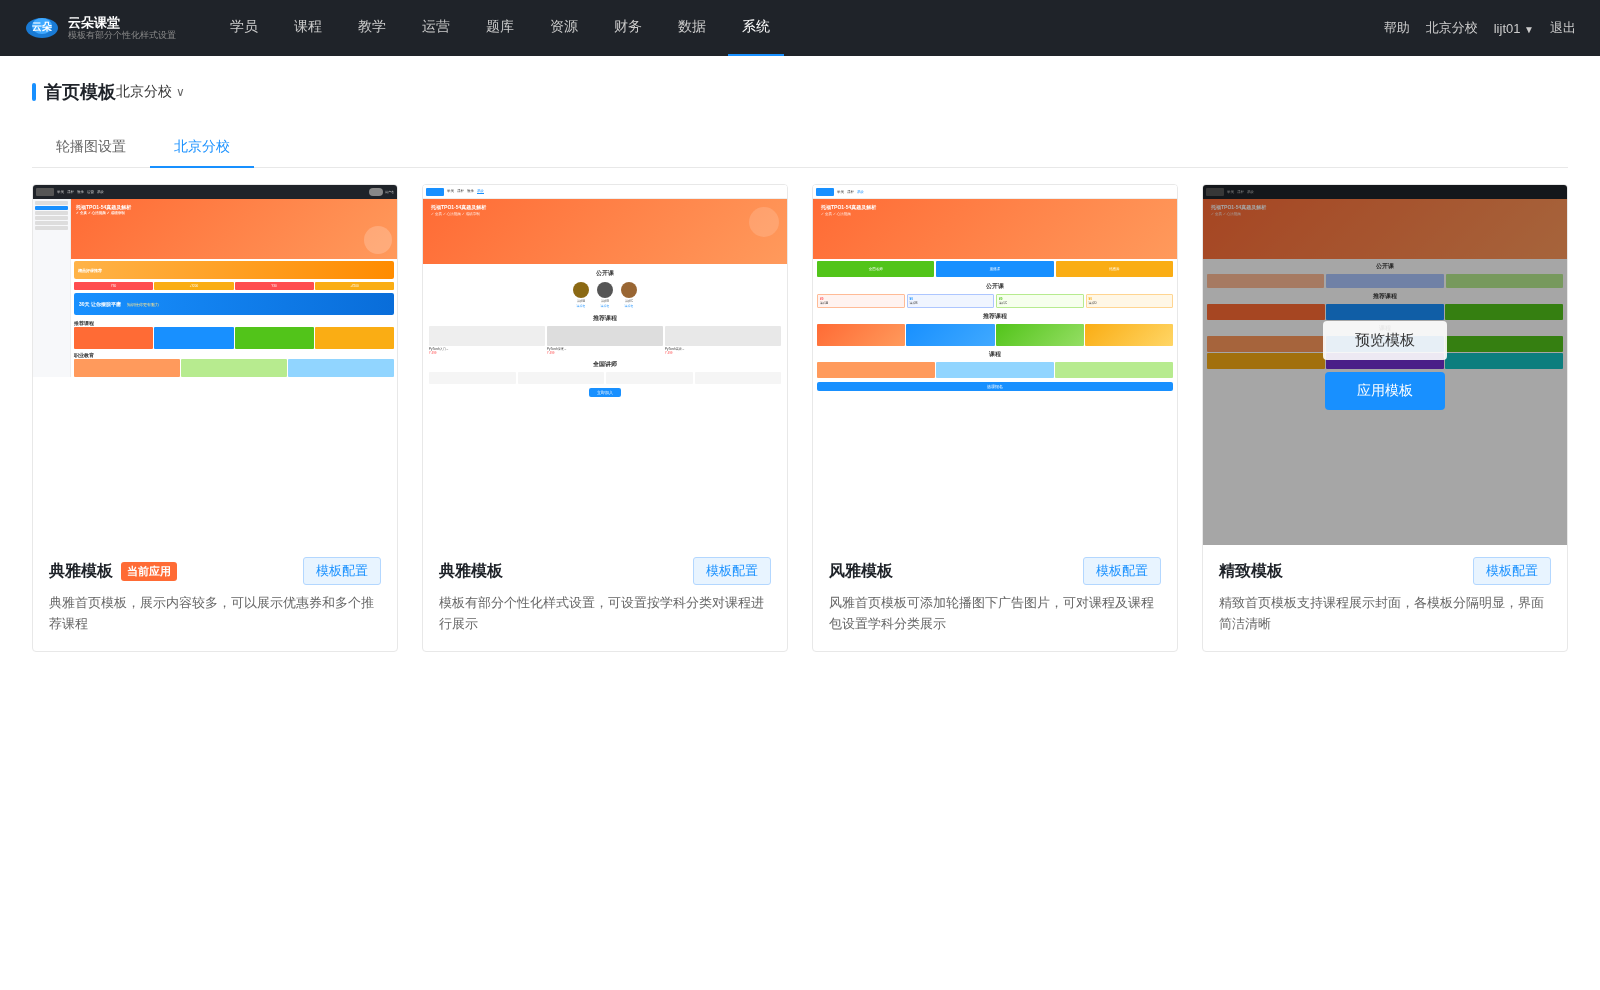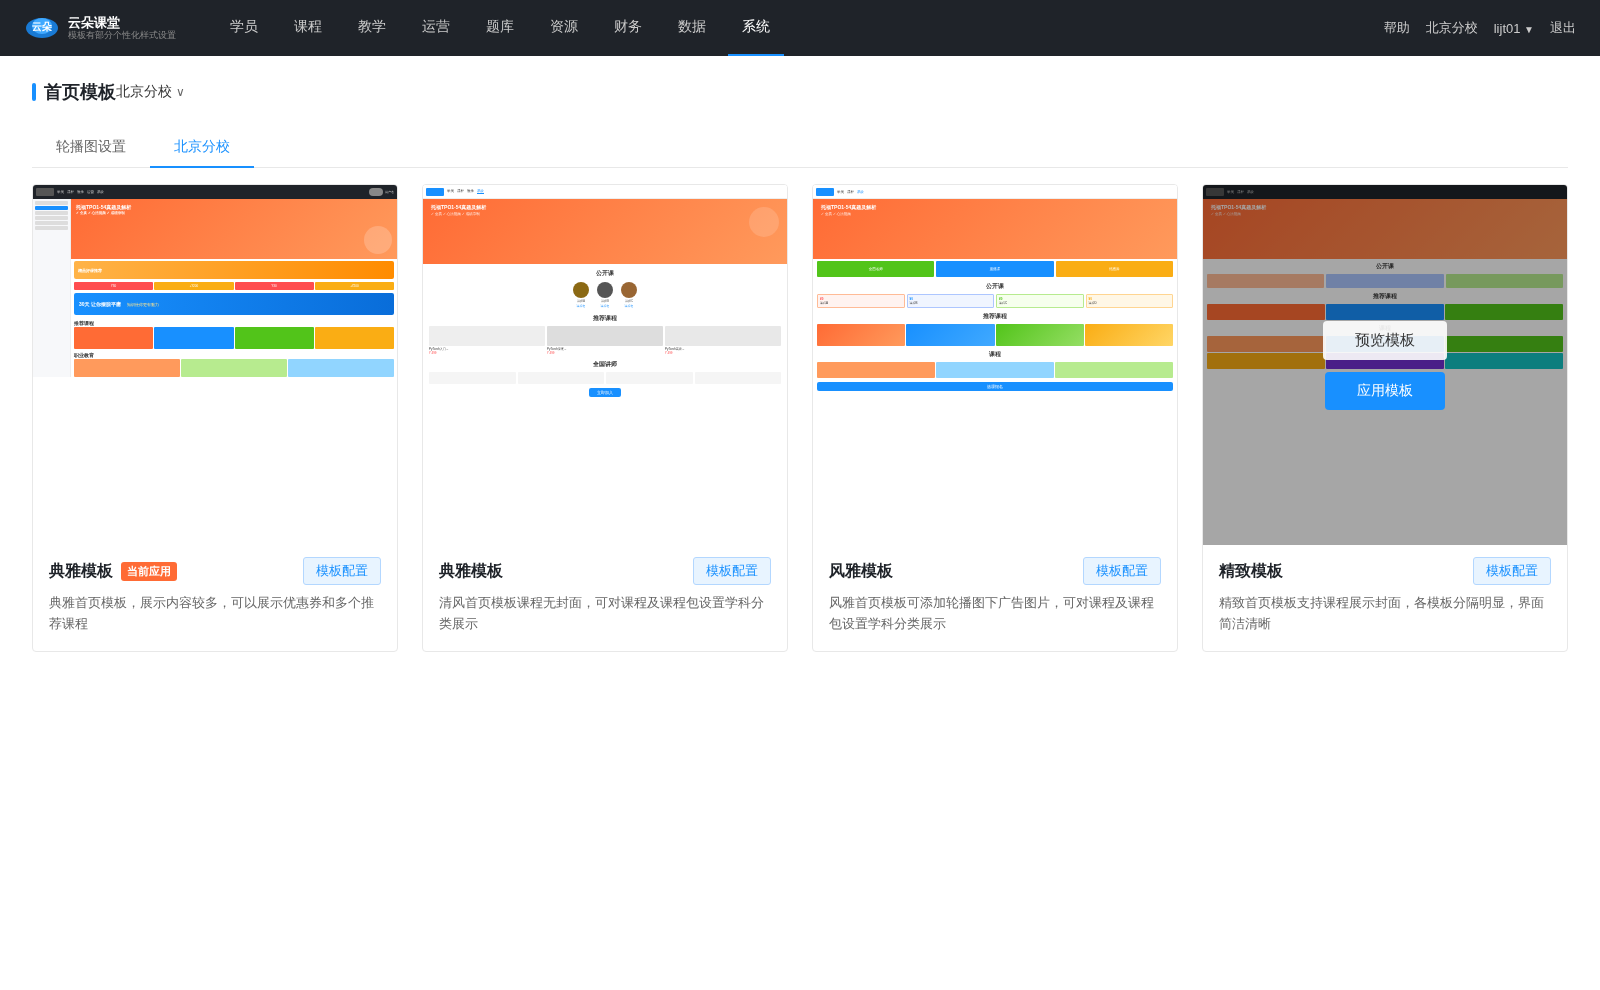--- a/index.html
+++ b/index.html
@@ -448,21 +448,21 @@
           <button class="btn-apply">应用模板</button>
         </div>
       </div>
       <div class="template-info">
         <div class="template-name-row">
           <div class="template-name">
             <span>典雅模板</span>
           </div>
           <button class="btn-template-config">模板配置</button>
         </div>
-        <p class="template-desc">清风首页模板课程无封面，可对课程及课程包设置学科分类展示</p>
+        <p class="template-desc">模板有部分个性化样式设置，可设置按学科分类对课程进行展示</p>
       </div>
     </div>
 
     <div class="template-card">
       <div class="template-preview">
         <div class="mockup">
 
           <div style="height:14px;background:#fff;border-bottom:1px solid #eee;display:flex;align-items:center;padding:0 3px;gap:3px;">
             <div style="width:18px;height:8px;background:#1890ff;border-radius:1px;"></div>
             <div style="display:flex;gap:3px;flex:1;">

